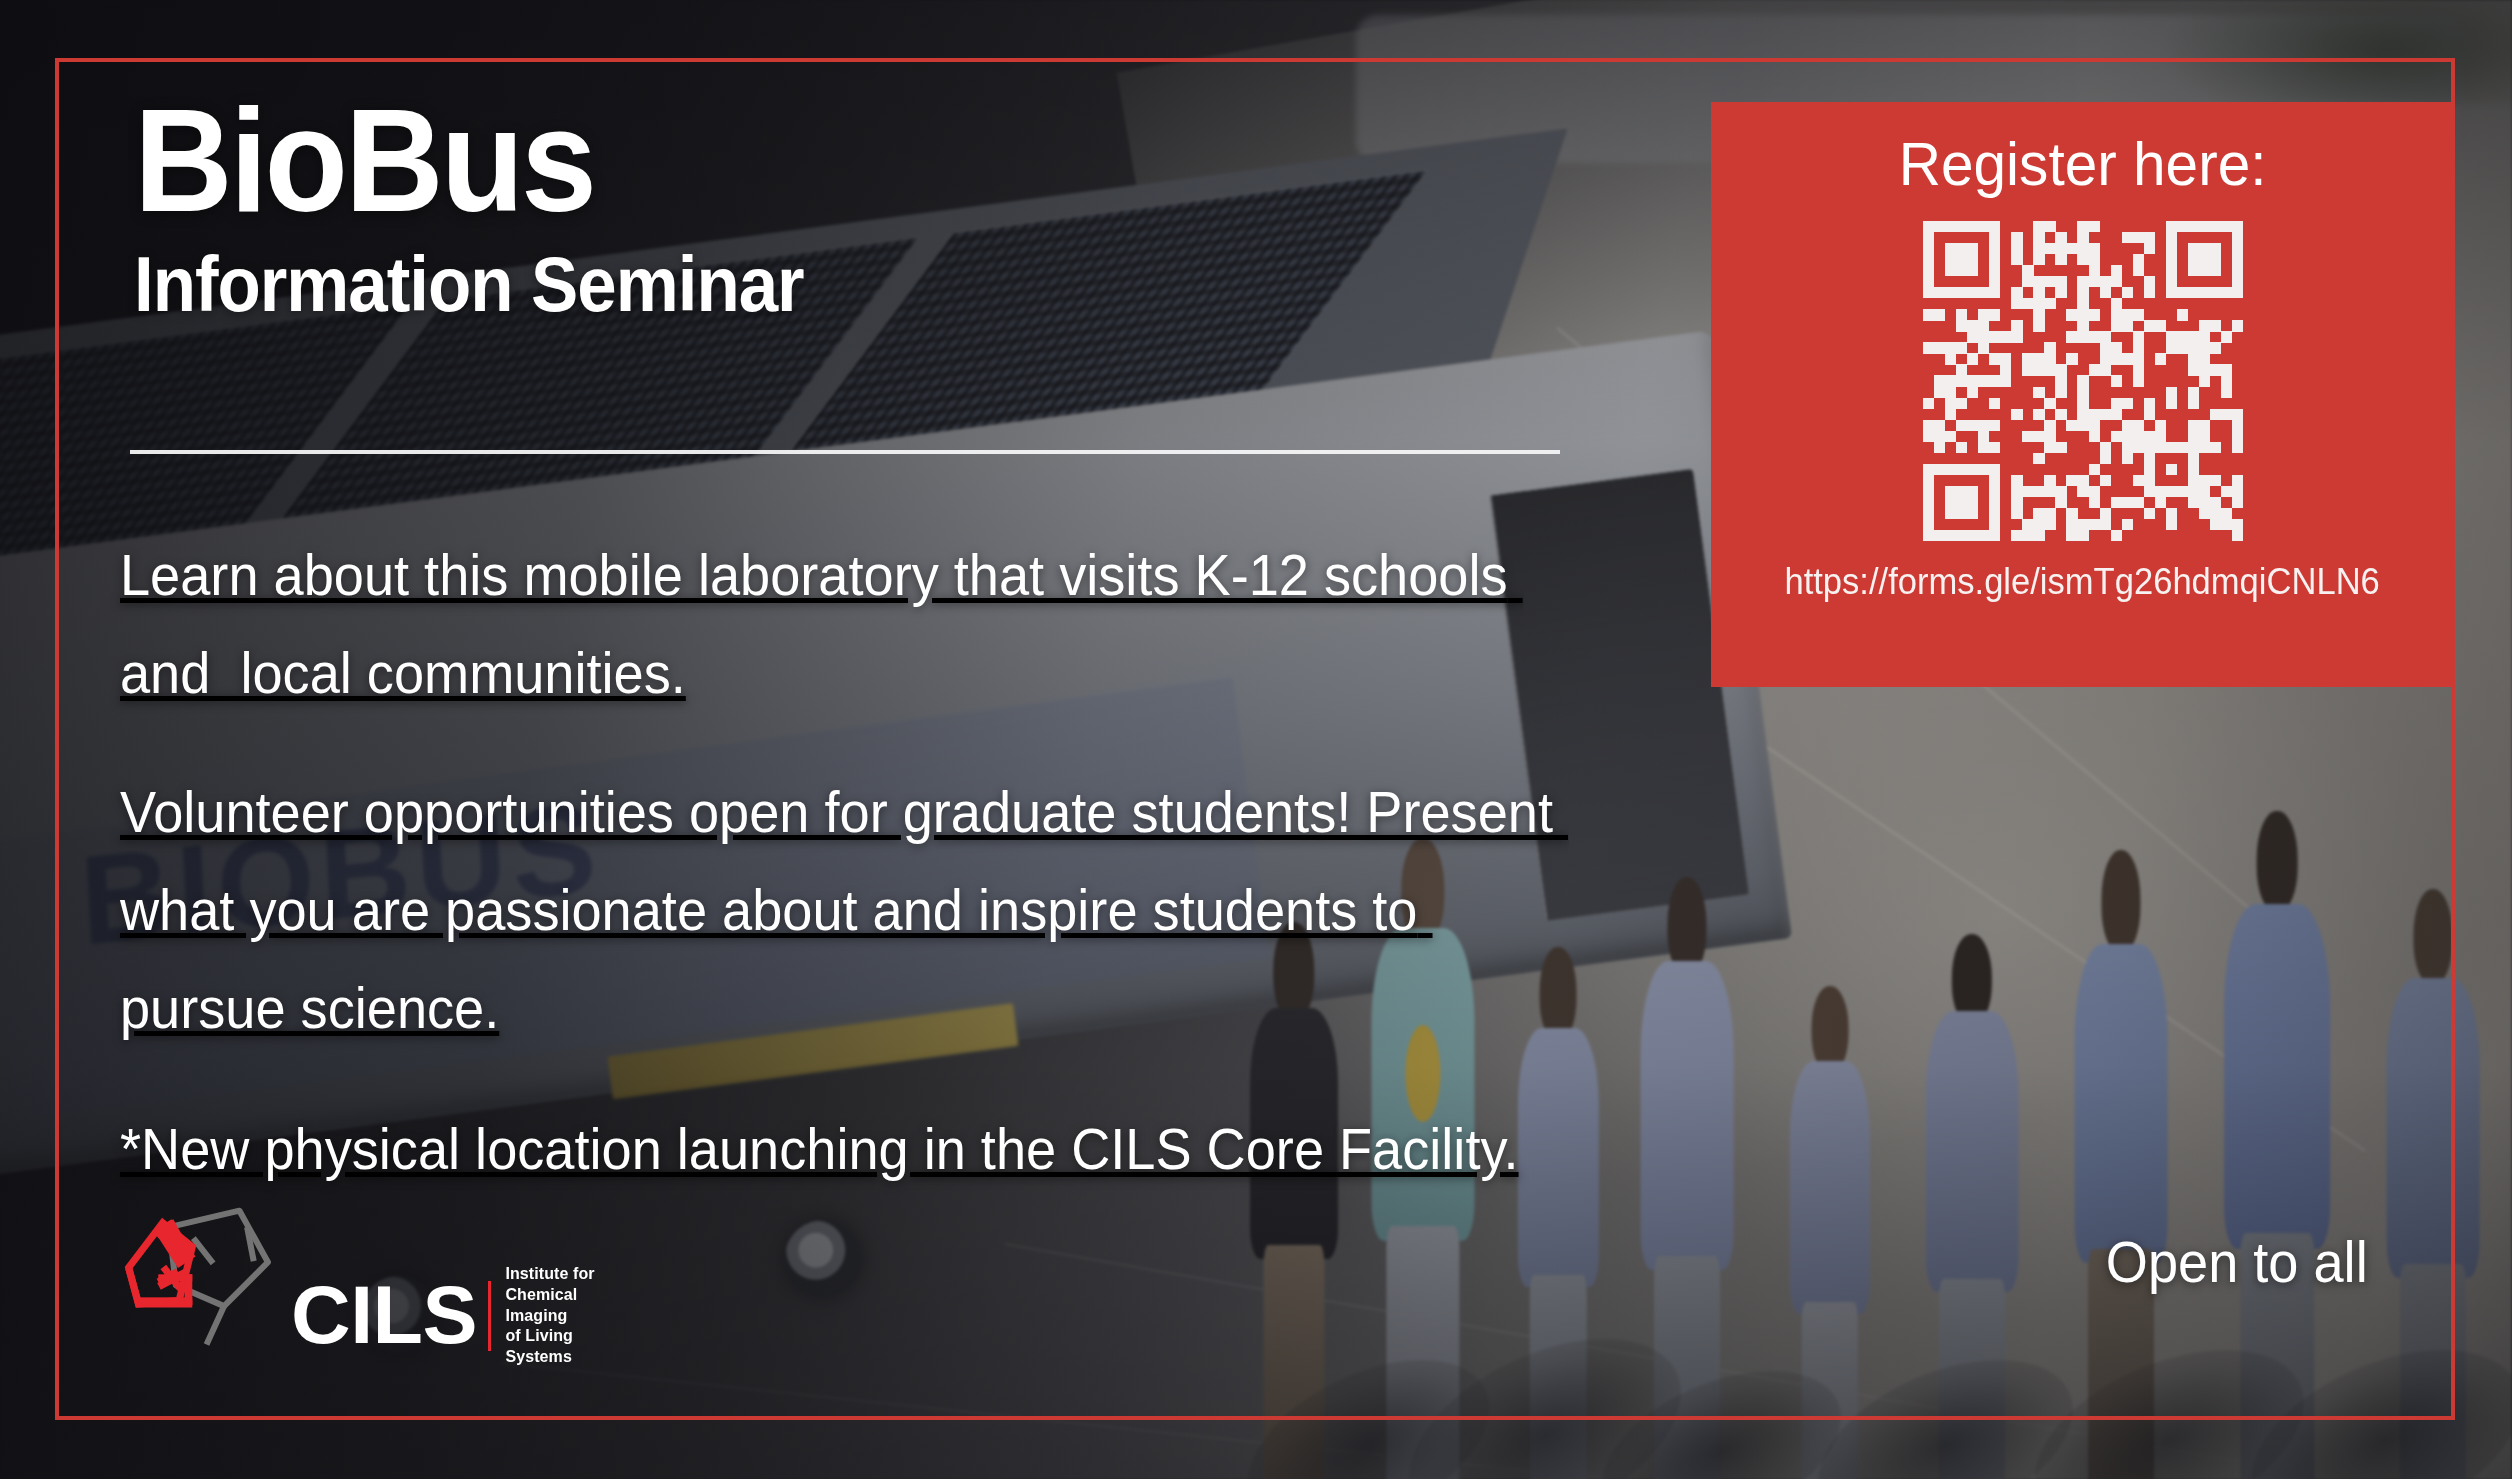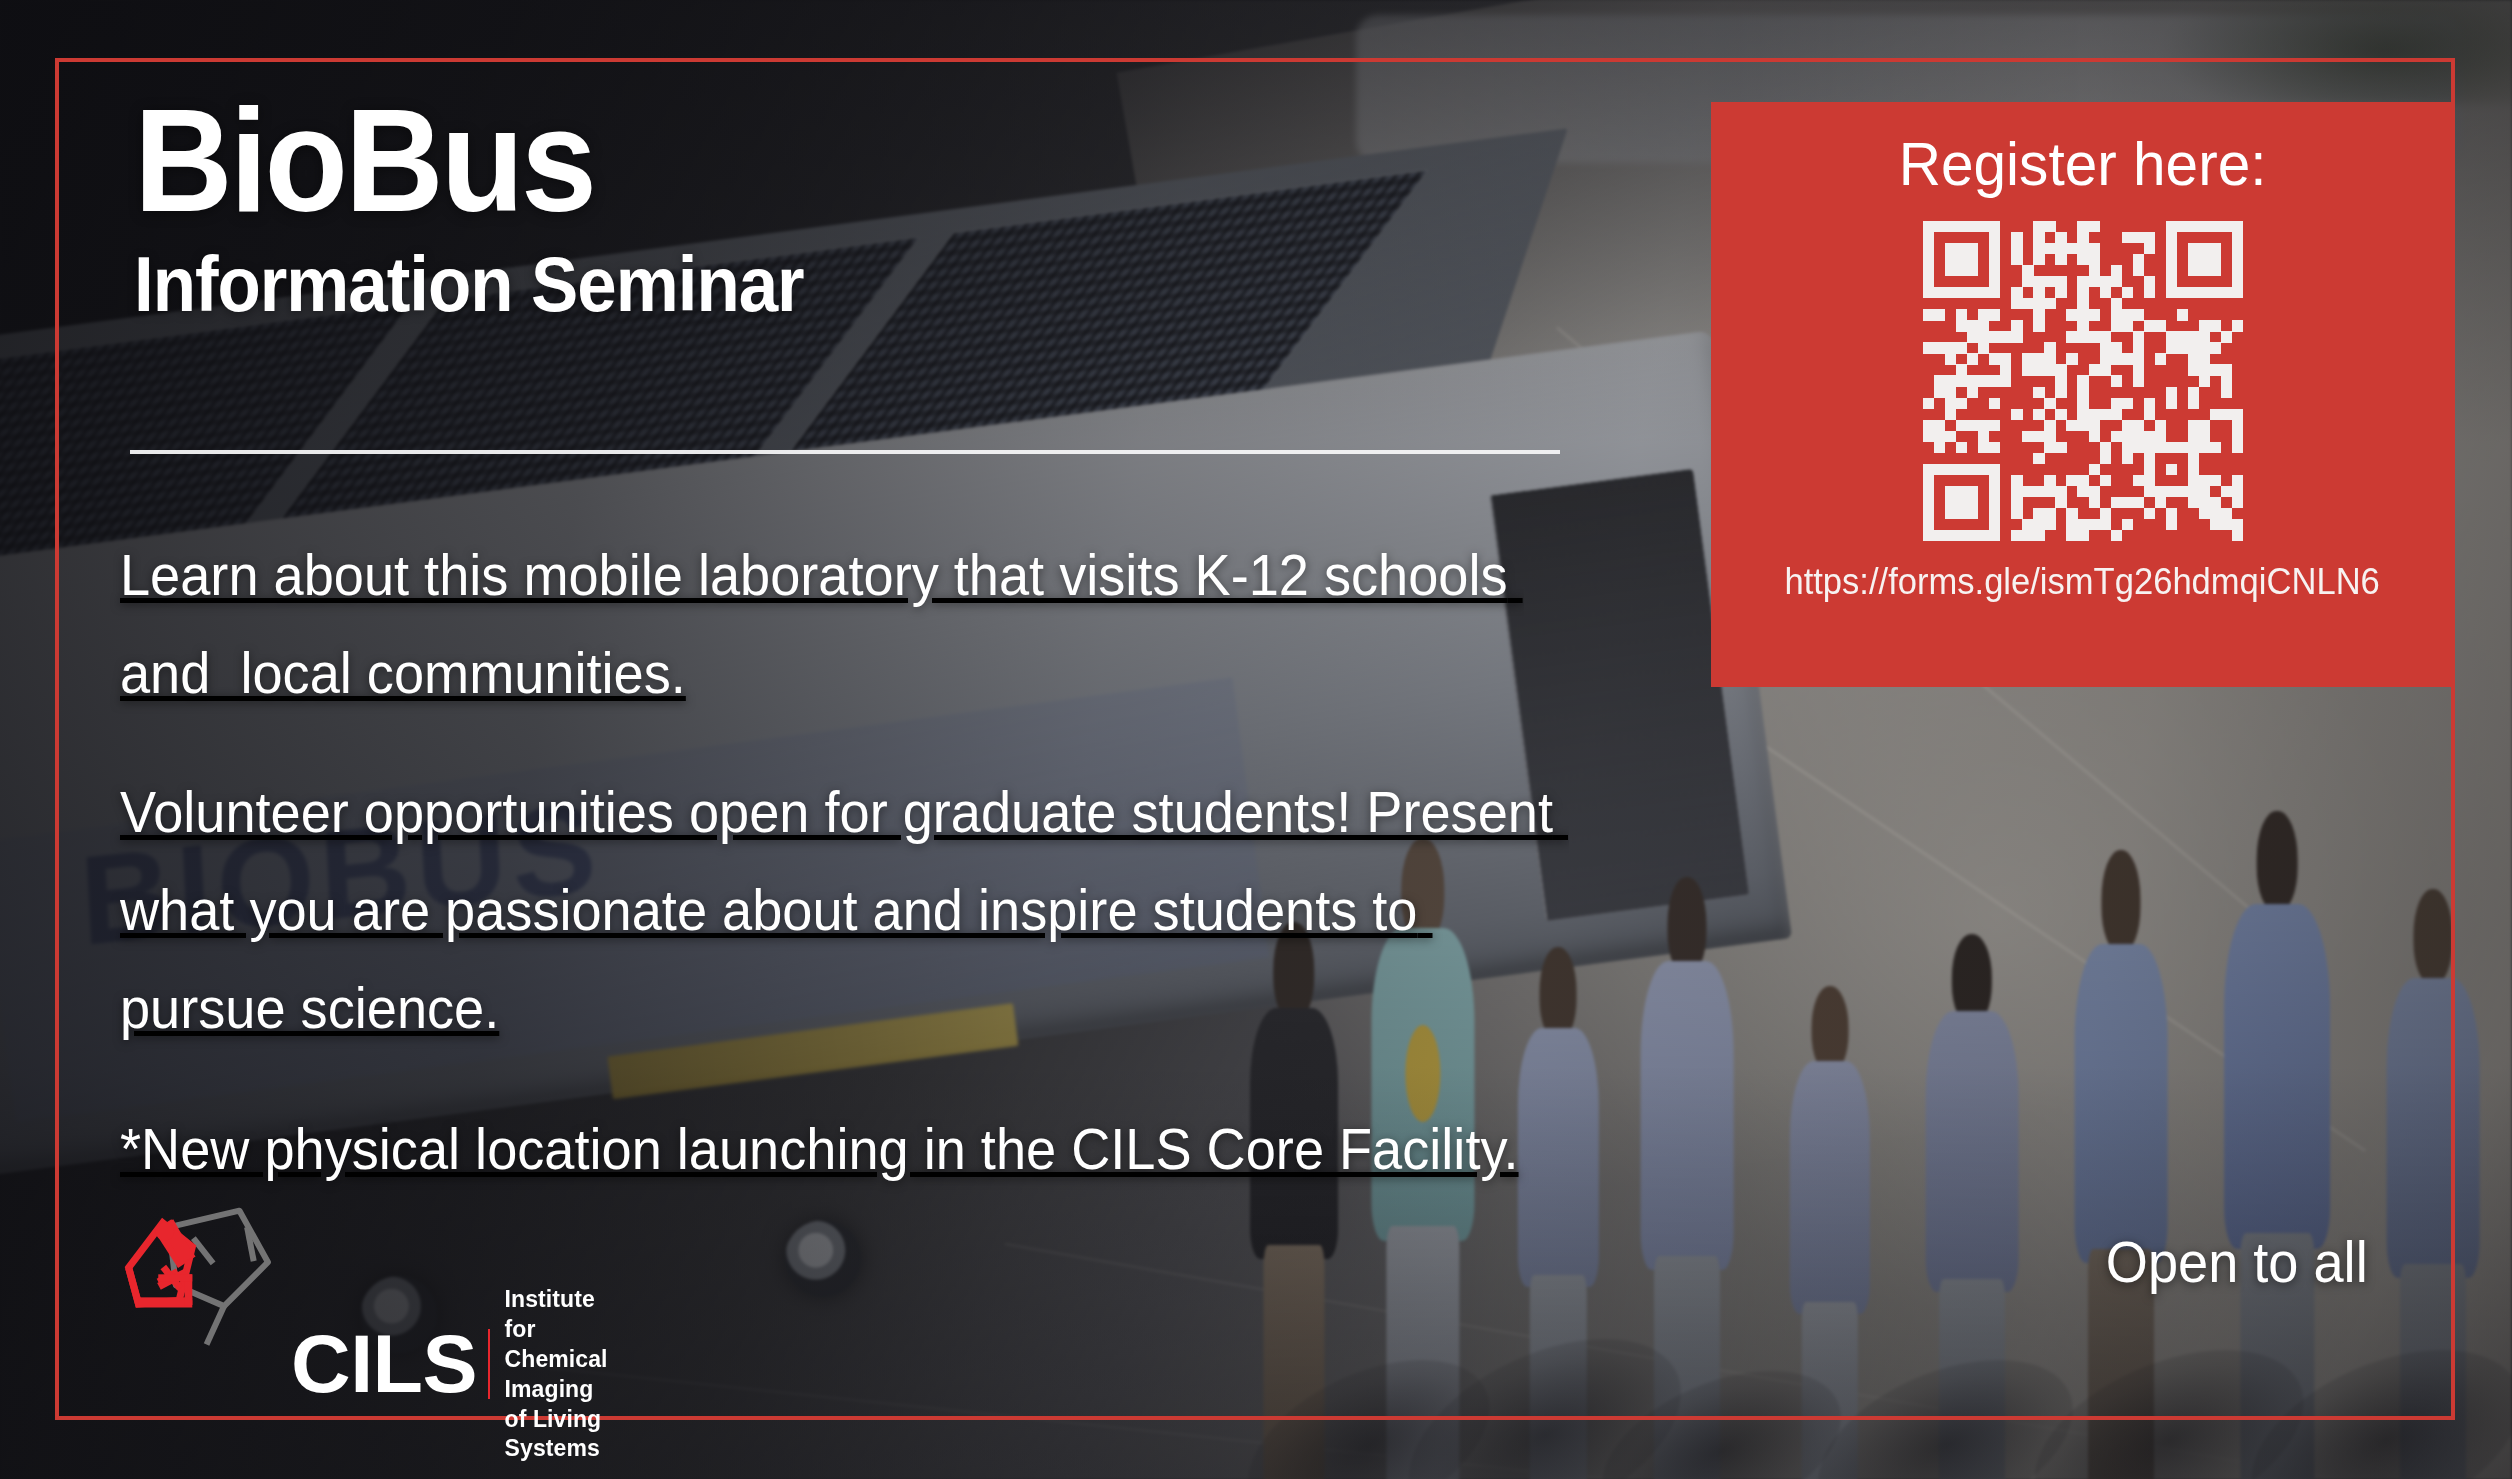--- a/index.html
+++ b/index.html
@@ -197,22 +197,22 @@
   }
   .logo-cils{
     font-family:"Liberation Sans Narrow","Liberation Sans", sans-serif;
     font-weight:700; font-size:81px; line-height:.88;
     color:#ffffff; letter-spacing:-0.5px;
     transform:scaleX(1.02); transform-origin:left center;
   }
   .logo-bar{ width:5px; height:70px; background:#E8262D; }
   .logo-tag{
     font-family:"Liberation Sans", sans-serif;
-    font-weight:700; font-size:23px; line-height:1.30;
-    color:#ffffff; letter-spacing:0.1px;margin-top:21px;
+    font-weight:700; font-size:16px; line-height:1.30;
+    color:#ffffff; letter-spacing:0.1px;
   }
 
   
   .qr-panel{
     position:absolute; left:1711px; top:59px;
     width:743px; height:585px;
     background:var(--red,#CC3A33);
     display:flex; flex-direction:column; align-items:center;margin-top:43px;
   }
   .qr-title{

